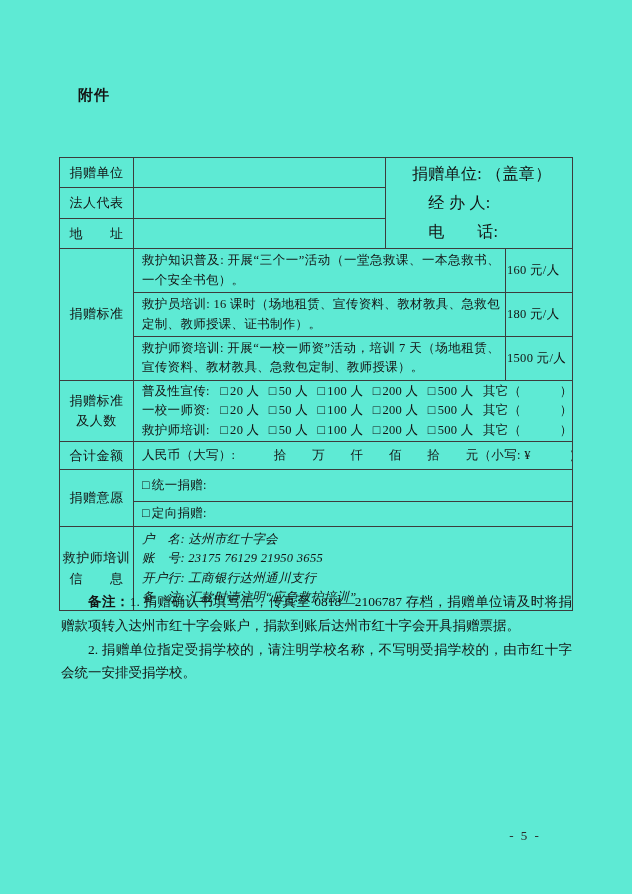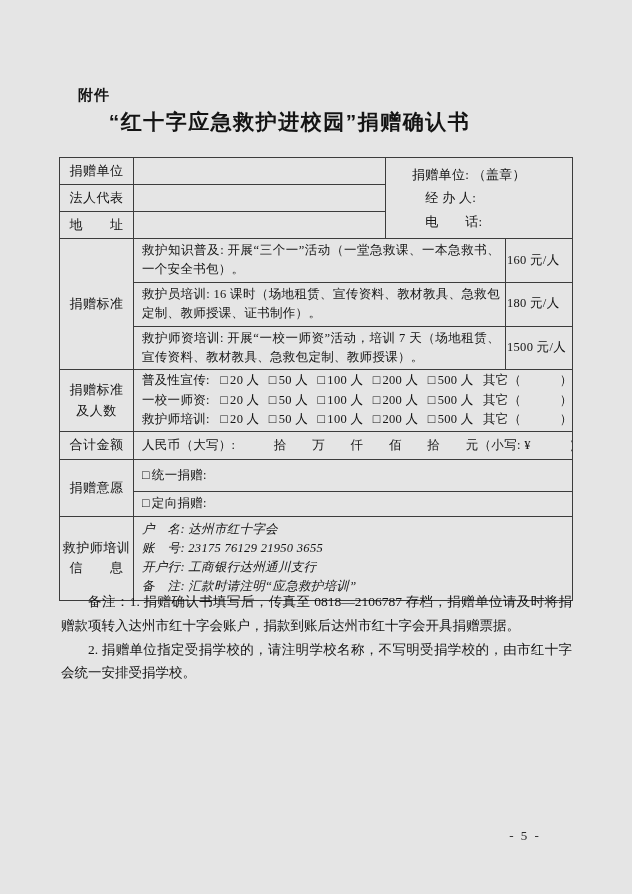--- a/index.html
+++ b/index.html
@@ -1,17 +1,17 @@
 <!DOCTYPE html>
 <html><head>
 <meta charset="utf-8">
 <style>
   html,body{margin:0;padding:0;background:#fff;}
   .page{
-    position:relative;width:632px;height:894px;background:#e5e5e5;overflow:hidden;
+    position:relative;width:632px;height:894px;background:#5eead4;overflow:hidden;
     font-family:"Liberation Serif","DejaVu Serif",serif;color:#141414;
   }
   .attachment{
     position:absolute;left:78px;top:86px;font-size:15px;font-weight:bold;
     font-family:"Liberation Sans","DejaVu Sans",sans-serif;letter-spacing:1px;
   }
   .title{
     position:absolute;left:59px;top:108px;width:513px;margin:0;text-align:center;
     transform:translateX(-26px);font-size:21px;font-weight:bold;letter-spacing:1.5px;
     font-family:"Liberation Sans","DejaVu Sans",sans-serif;
@@ -22,51 +22,50 @@
   }
   td{
     border:1px solid #3c3c3c;font-size:12.5px;line-height:1.55;
     padding:2px 6px;vertical-align:middle;letter-spacing:0.3px;
     overflow:hidden;
   }
   td.lab{
     text-align:center;font-weight:normal;font-size:13px;padding:2px 2px;
     font-family:"Liberation Sans","DejaVu Sans",sans-serif;letter-spacing:0.5px;
   }
-  td.seal{padding-left:26px;font-size:13px;line-height:1.8;}
+  td.seal{padding-left:26px;font-size:16px;line-height:1.8;}
   td.desc{text-align:justify;padding:2px 5px 2px 8px;}
   td.price{text-align:left;padding:2px 1px;white-space:nowrap;}
   td.countcell{padding:1px 4px 1px 8px;}
   .count-line{white-space:nowrap;line-height:19.5px;}
   .cname{margin-right:7px;}
   .cbx{margin-right:2px;}
   .opt{margin-right:6px;text-align:right;}
   td.totalcell{white-space:nowrap;padding-left:8px;}
   td.wishcell{padding-left:8px;}
   td.acct{padding:3px 4px 3px 8px;}
   .acct-line{line-height:19.2px;white-space:nowrap;font-style:italic;}
   .remarks{
     position:absolute;left:61px;top:590px;width:511px;
     font-size:13.5px;line-height:1.76;text-align:justify;
   }
   .remarks p{margin:0;text-indent:2em;}
-  .remarks b{font-weight:normal;font-family:"Liberation Sans","DejaVu Sans",sans-serif;margin-top:8px;}
+  .remarks b{font-weight:bold;font-family:"Liberation Sans","DejaVu Sans",sans-serif;margin-top:8px;}
   .pagenum{
     position:absolute;top:828px;left:470px;width:110px;text-align:center;
     font-size:13px;letter-spacing:2px;color:#2a2a2a;
   }
 </style>
 </head>
 <body>
 
 <div class="page">
 
   <div class="attachment">附件</div>
 
-  <h1 class="title">“红十字应急救护进校园”捐赠确认书</h1>
 
   <table class="form">
     <colgroup>
       <col style="width:74px">
         <col style="width:252px">
         <col style="width:120px">
         <col style="width:67px">
     </colgroup>
 
     <tbody>

